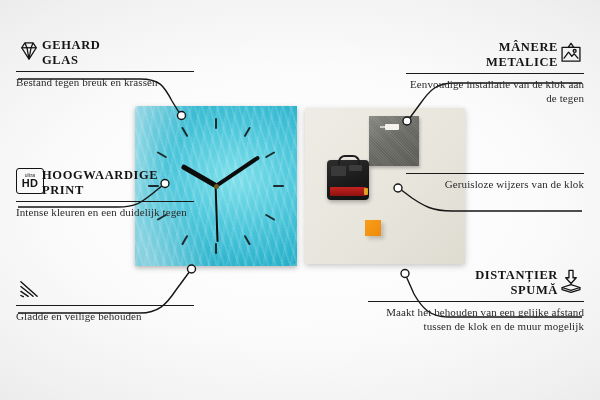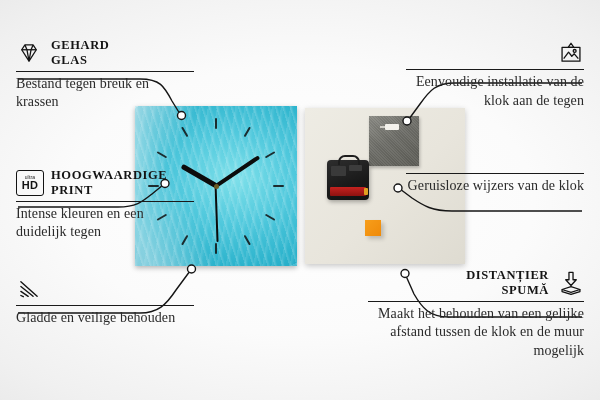--- a/index.html
+++ b/index.html
@@ -107,28 +107,28 @@
     background:#e0a021; border-radius:1px;
   }
   .foam {
     position:absolute; left: 60px; top: 112px; width: 16px; height: 16px;
     background: linear-gradient(135deg, #f79e1b 0%, #ef8a09 100%);
     box-shadow: 3px 3px 4px rgba(0,0,0,.18);
   }
 
   
   .callout { position: absolute; }
-  .callout .head { display: flex; align-items: center; gap: 9px; }
+  .callout .head { display: flex; }
   .callout .title {
     font-size: 12.5px; font-weight: 700; letter-spacing: .6px;
     color: #141414; line-height: 1.18; text-transform: uppercase;
   }
   .callout .rule { height: 1px; background: #1a1a1a; margin-top: 3px; }
   .callout .desc {
-    font-size: 14px; color: #2a2a2a; line-height: 1.35; margin-top: 3px;
+    font-size: 11px; color: #2a2a2a; line-height: 1.35; margin-top: 3px;
     letter-spacing: .1px;
   }
   .left .head { justify-content: flex-start; }
   .left .title { text-align: left; }
   .left .desc { text-align: left; }
   .right .head { justify-content: flex-end; }
   .right .title { text-align: right; }
   .right .desc { text-align: right; }
 
   .ico { width: 26px; height: 26px; flex: 0 0 26px; color:#131313; }
@@ -254,20 +254,24 @@
             <path d="M6 24 L9 25.5"></path>
         </svg>
       </span>
     </div>
     <div class="rule"></div>
     <div class="desc">Gladde en veilige behouden</div>
   </div>
 
   <div class="callout right" style="right:16px; top:40px; width:178px;">
     <div class="head">
+      <span class="title">
+        <span>MÂNERE</span><br>
+        <span>METALICE</span>
+      </span>
       <span class="ico">
         <svg viewBox="0 0 32 32" fill="none" stroke="currentColor" stroke-width="1.6" stroke-linejoin="round">
           <path d="M16 4 L12.5 9 H19.5 Z"></path>
           <rect x="5" y="9" width="22" height="17"></rect>
           <path d="M7 23 L13 15 L17 20 L20 17 L25 23"></path>
           <circle cx="20.5" cy="13.5" r="1.8"></circle>
         </svg>
       </span>
     </div>
     <div class="rule"></div>

